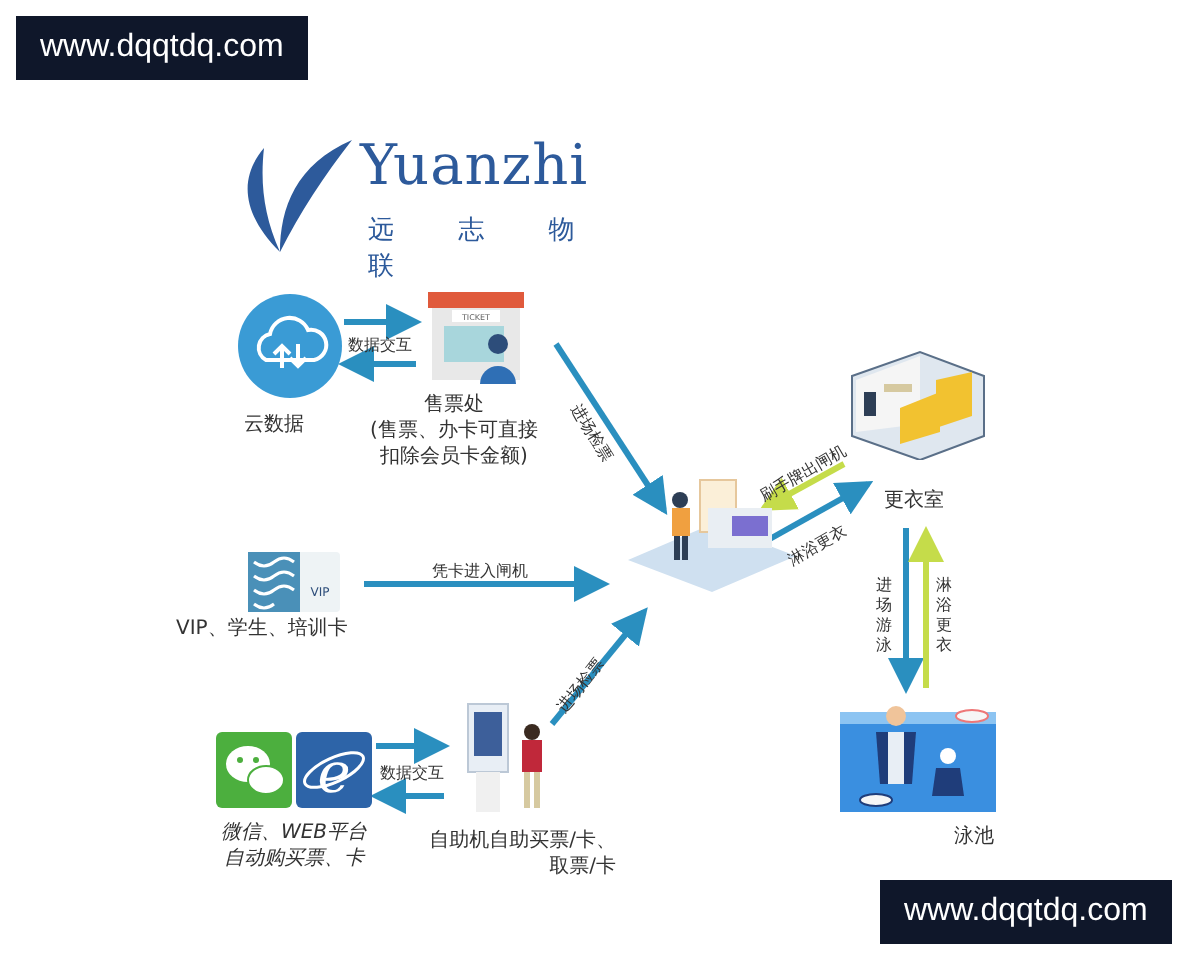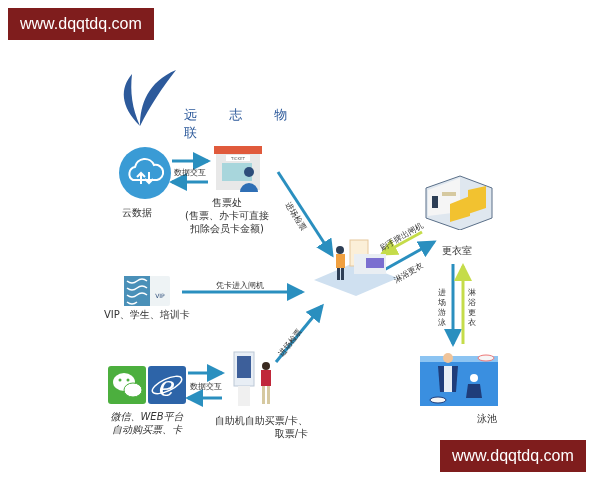--- a/index.html
+++ b/index.html
@@ -1,35 +1,36 @@
 <!DOCTYPE html>
 <html><head>
 <meta charset="utf-8">
 <style>
   html,body{margin:0;padding:0;}
   body{width:600px;height:480px;background:#ffffff;position:relative;overflow:hidden;font-family:"DejaVu Sans",sans-serif;color:#333;}
   .abs{position:absolute;}
-  .watermark{background:#7f1d1d;color:#ffffff;font-family:"Liberation Sans",sans-serif;font-size:16px;line-height:32px;padding:0 12px;}
+  .watermark{background:#0f172a;color:#ffffff;font-family:"Liberation Sans",sans-serif;font-size:16px;line-height:32px;padding:0 12px;}
   .lbl{font-size:10px;color:#333;text-align:center;line-height:13px;white-space:nowrap;}
   .small{font-size:8px;color:#333;white-space:nowrap;}
   .logo-en{font-family:"DejaVu Serif",serif;font-size:28px;color:#2d5a9b;letter-spacing:0.5px;}
   .logo-cn{font-size:13px;color:#2d5a9b;letter-spacing:14px;}
   svg{position:absolute;left:0;top:0;}
 </style>
 </head>
 <body>
 
 <div class="abs watermark" style="left:8px;top:8px;">www.dqqtdq.com</div>
 <div class="abs watermark" style="left:440px;top:440px;">www.dqqtdq.com</div>
 
 <div class="abs" style="left:118px;top:66px;width:185px;height:64px;">
   <svg width="60" height="64" viewBox="0 0 60 64">
     <path d="M14 8 C2 22,2 40,22 60 C14 42,12 26,14 8Z" fill="#2d5a9b"></path>
     <path d="M58 4 C30 16,22 38,22 60 C32 40,44 22,58 4Z" fill="#2d5a9b"></path>
   </svg>
+  <div class="abs logo-en" style="left:62px;top:0px;">Yuanzhi</div>
   <div class="abs logo-cn" style="left:66px;top:40px;">远 志 物 联</div>
 </div>
 
 <svg width="600" height="480" viewBox="0 0 600 480">
   <defs>
     <marker id="hb" markerWidth="6" markerHeight="6" refX="5" refY="3" orient="auto">
         <path d="M0,0 L6,3 L0,6Z" fill="#2a8fbf"></path>
       </marker>
     <marker id="hg" markerWidth="6" markerHeight="6" refX="5" refY="3" orient="auto">
         <path d="M0,0 L6,3 L0,6Z" fill="#c5dc4a"></path>
@@ -87,21 +88,21 @@
 <div class="abs small" style="left:292px;top:200px;transform:rotate(58deg);transform-origin:left top;">进场检票</div>
 
 <div class="abs" style="left:124px;top:276px;width:46px;height:30px;">
   <svg width="46" height="30" viewBox="0 0 46 30">
     <rect x="0" y="0" width="46" height="30" rx="2" fill="#eef3f5"></rect>
     <rect x="0" y="0" width="26" height="30" fill="#4a90b8"></rect>
     <path d="M3 5 q5 4 10 0 q5 -4 10 0 M3 12 q5 4 10 0 q5 -4 10 0 M3 19 q5 4 10 0 q5 -4 10 0 M3 26 q5 4 10 0" stroke="#fff" stroke-width="1.5" fill="none"></path>
     <text x="36" y="22" font-size="6" text-anchor="middle" fill="#2d4d7a">VIP</text>
   </svg>
 </div>
-<div class="abs lbl" style="left:104px;top:308px;text-align:center;">VIP、学生、培训卡</div>
+<div class="abs lbl" style="left:88px;top:308px;text-align:center;">VIP、学生、培训卡</div>
 <div class="abs small" style="left:216px;top:280px;">凭卡进入闸机</div>
 
 <div class="abs" style="left:310px;top:232px;width:90px;height:64px;">
   <svg width="90" height="64" viewBox="0 0 90 64">
     <path d="M4 48 L46 30 L88 46 L46 64Z" fill="#cfe0f0"></path>
     <rect x="40" y="8" width="18" height="26" fill="#fbefd8" stroke="#e6c79c"></rect>
     <rect x="44" y="22" width="32" height="20" fill="#e9eef3"></rect>
     <rect x="56" y="26" width="18" height="10" fill="#7b6fd0"></rect>
     <circle cx="30" cy="18" r="4" fill="#2d3e55"></circle>
     <rect x="26" y="22" width="9" height="14" fill="#f0a040"></rect>

